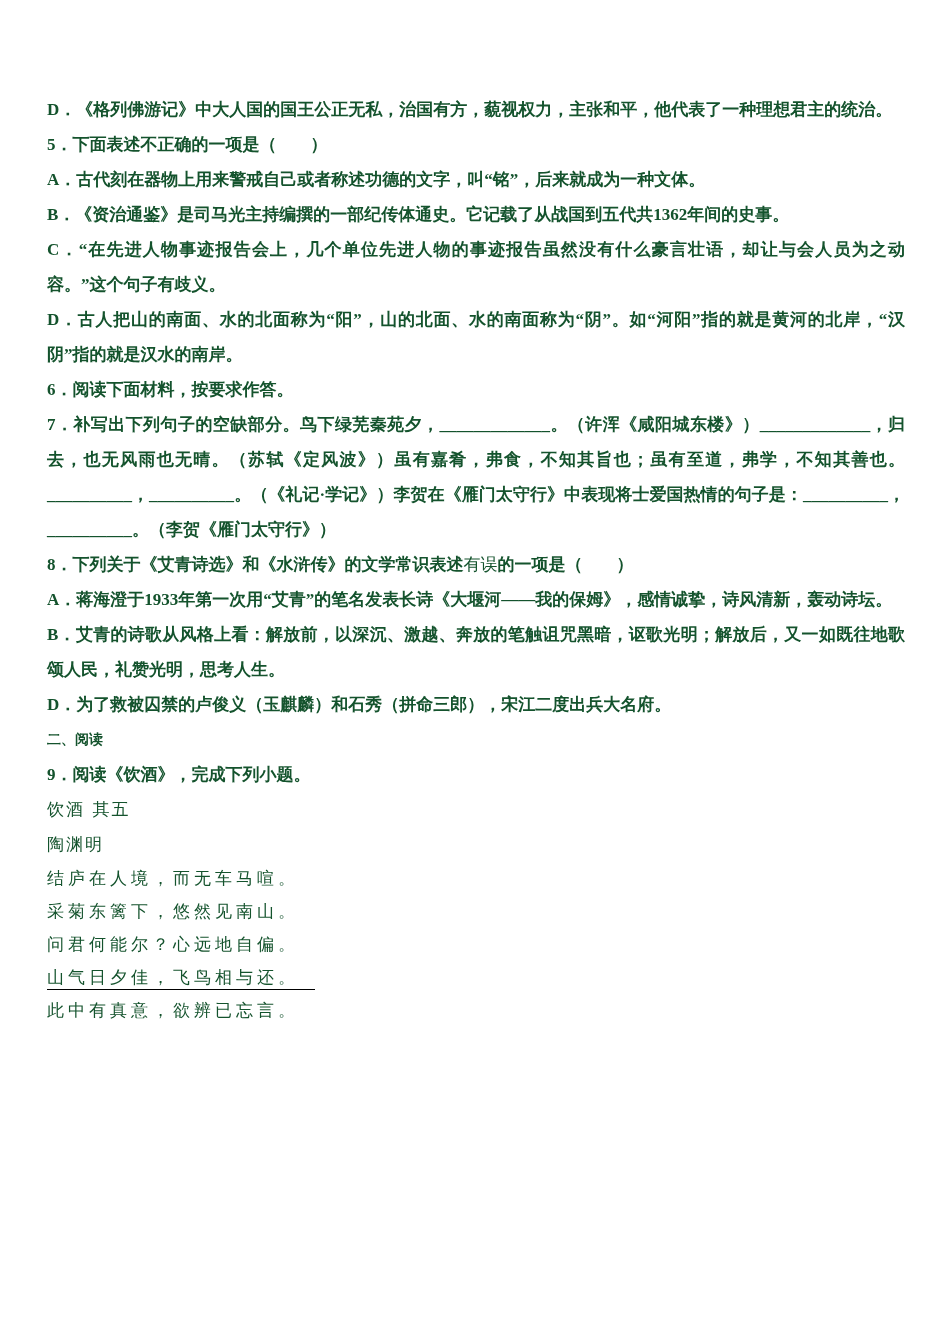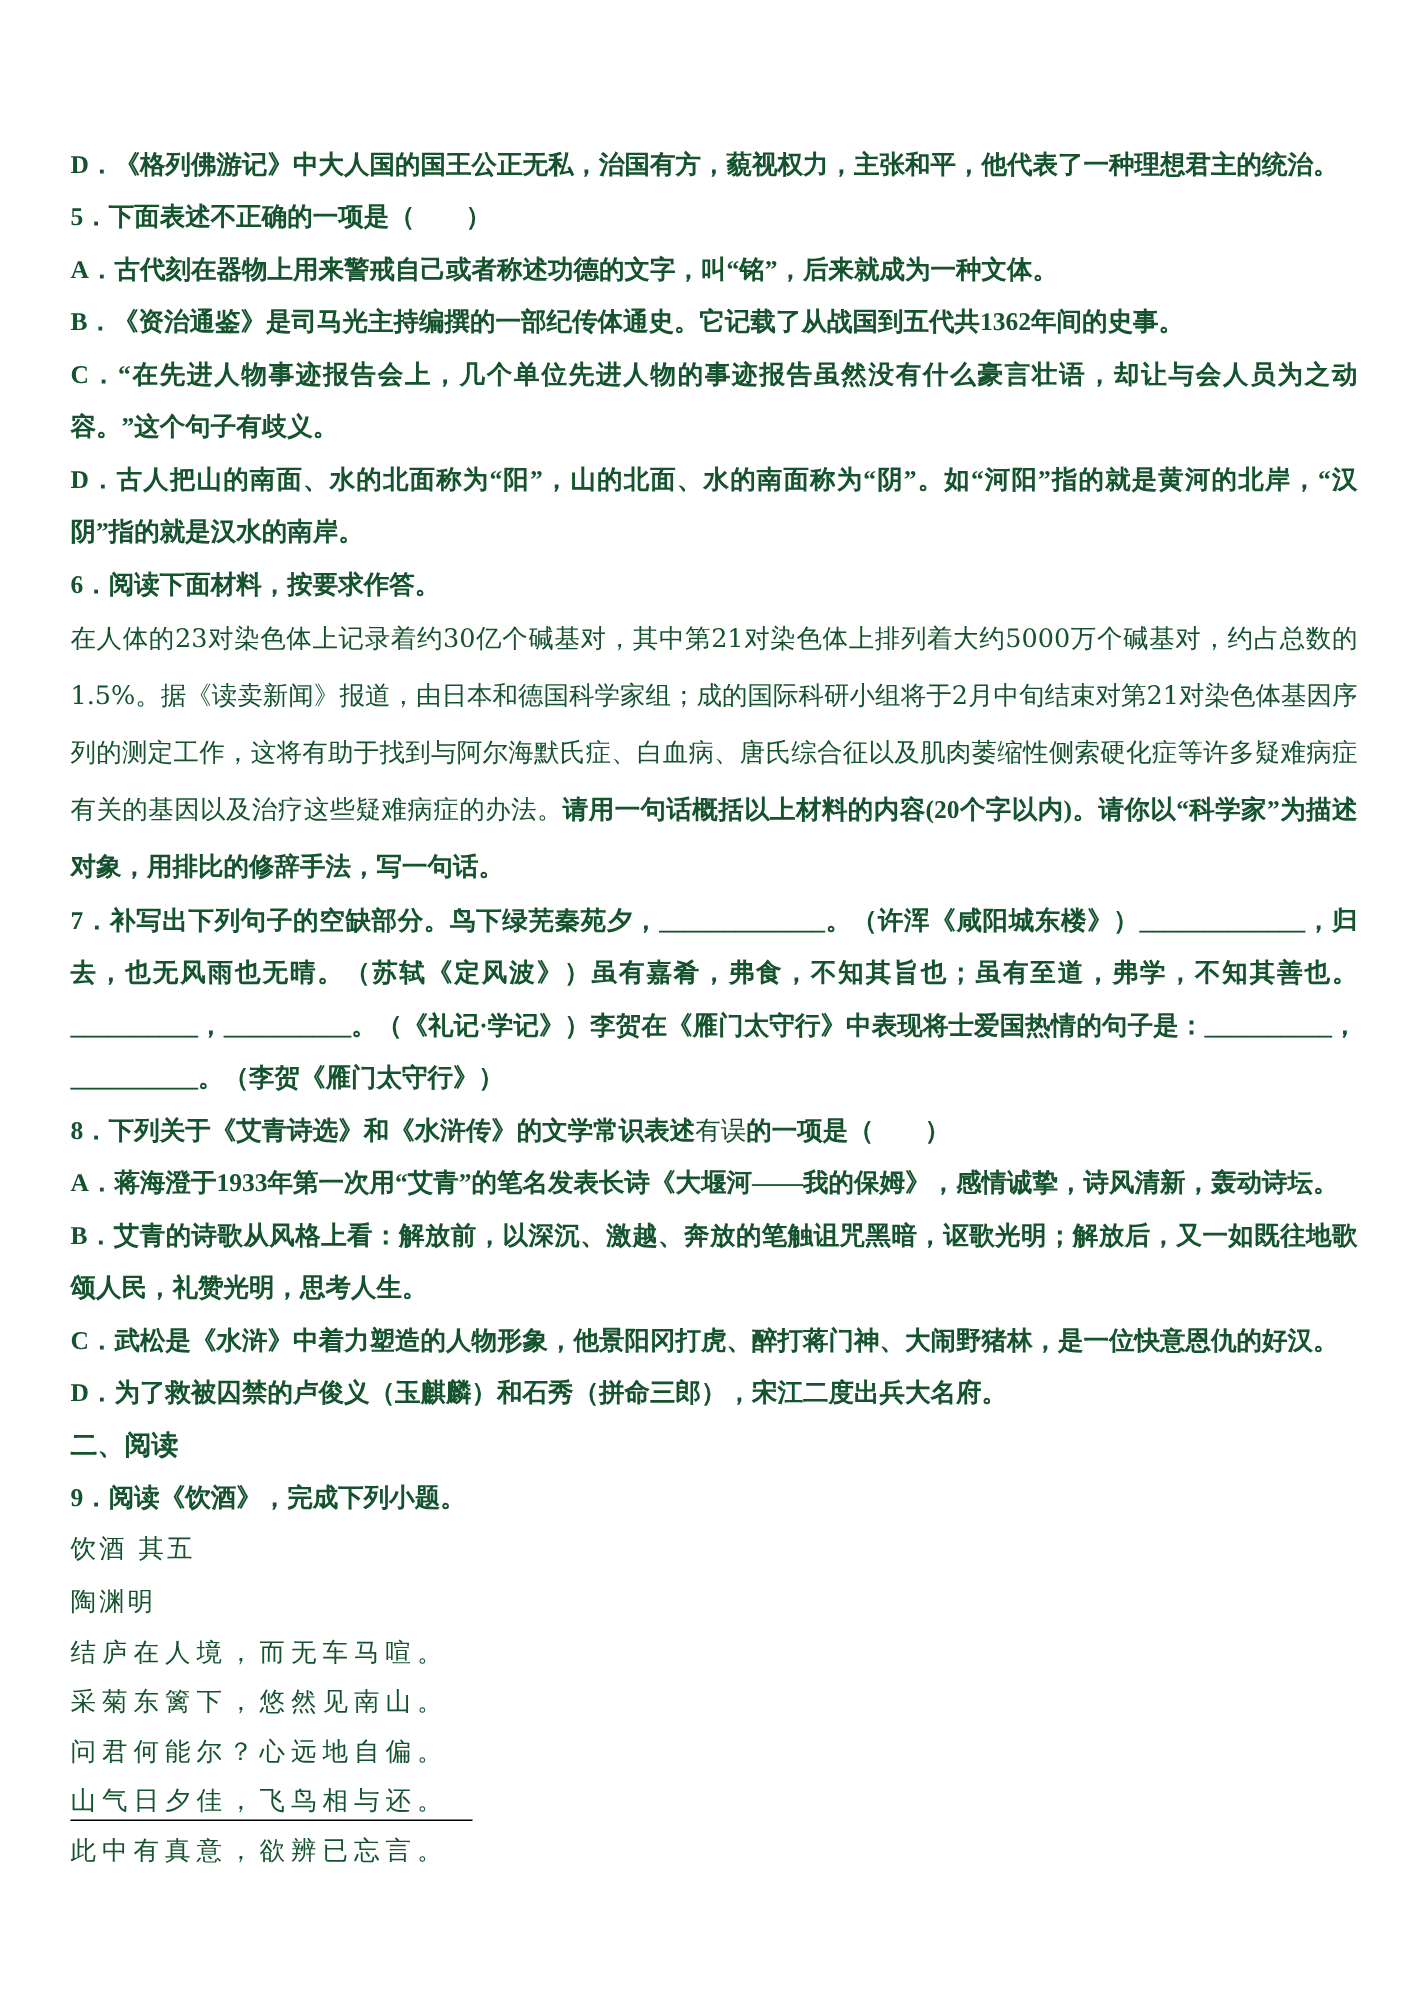--- a/index.html
+++ b/index.html
@@ -31,21 +31,21 @@
   }
   .material-seg {
     font-weight: normal;
     font-family: "DejaVu Serif", serif;
   }
   .emph-light {
     font-weight: normal;
   }
   p.section-header {
     font-family: "Liberation Sans", "DejaVu Sans", sans-serif;
-    font-size: 18px;
+    font-size: 14px;
     font-weight: bold;
     line-height: 35px;
   }
   p.kaiti {
     font-weight: normal;
     font-family: "DejaVu Serif", serif;
     letter-spacing: 2px;
     line-height: 35px;
   }
   p.poem-line {
@@ -69,28 +69,26 @@
 
   <p>D．《格列佛游记》中大人国的国王公正无私，治国有方，藐视权力，主张和平，他代表了一种理想君主的统治。</p>
 
   <p>5．下面表述不正确的一项是（　　）</p>
   <p>A．古代刻在器物上用来警戒自己或者称述功德的文字，叫“铭”，后来就成为一种文体。</p>
   <p>B．《资治通鉴》是司马光主持编撰的一部纪传体通史。它记载了从战国到五代共1362年间的史事。</p>
   <p>C．“在先进人物事迹报告会上，几个单位先进人物的事迹报告虽然没有什么豪言壮语，却让与会人员为之动容。”这个句子有歧义。</p>
   <p>D．古人把山的南面、水的北面称为“阳”，山的北面、水的南面称为“阴”。如“河阳”指的就是黄河的北岸，“汉阴”指的就是汉水的南岸。</p>
 
   <p>6．阅读下面材料，按要求作答。</p>
-  <p class="material-para"><span class="material-seg">在人体的23对染色体上记录着约30亿个碱基对，其中第21对染色体上排列着大约5000万个碱基对，约占总数的1.5%。据《读卖新闻》报道，由日本和德国科学家组；成的国际科研小组将于2月中旬结束对第21对染色体基因序列的测定工作，这将有助于找到与阿尔海默氏症、白血病、唐氏综合征以及肌肉萎缩性侧索硬化症等许多疑难病症有关的基因以及治疗这些疑难病症的办法。</span><span>请用一句话概括以上材料的内容(20个字以内)。请你以“科学家”为描述对象，用排比的修辞手法，写一句话。</span></p>
 
   <p>7．补写出下列句子的空缺部分。鸟下绿芜秦苑夕，_____________。（许浑《咸阳城东楼》）_____________，归去，也无风雨也无晴。（苏轼《定风波》）虽有嘉肴，弗食，不知其旨也；虽有至道，弗学，不知其善也。__________，__________。（《礼记·学记》）李贺在《雁门太守行》中表现将士爱国热情的句子是：__________，__________。（李贺《雁门太守行》）</p>
 
   <p><span>8．下列关于《艾青诗选》和《水浒传》的文学常识表述</span><span class="emph-light">有误</span><span>的一项是（　　）</span></p>
   <p>A．蒋海澄于1933年第一次用“艾青”的笔名发表长诗《大堰河——我的保姆》，感情诚挚，诗风清新，轰动诗坛。</p>
   <p>B．艾青的诗歌从风格上看：解放前，以深沉、激越、奔放的笔触诅咒黑暗，讴歌光明；解放后，又一如既往地歌颂人民，礼赞光明，思考人生。</p>
-  <p>C．武松是《水浒》中着力塑造的人物形象，他景阳冈打虎、醉打蒋门神、大闹野猪林，是一位快意恩仇的好汉。</p>
   <p>D．为了救被囚禁的卢俊义（玉麒麟）和石秀（拼命三郎），宋江二度出兵大名府。</p>
 
   <p class="section-header">二、阅读</p>
 
   <p>9．阅读《饮酒》，完成下列小题。</p>
   <p class="kaiti">饮酒 其五</p>
   <p class="kaiti">陶渊明</p>
 
   <p class="poem-line">结庐在人境，而无车马喧。</p>
   <p class="poem-line">采菊东篱下，悠然见南山。</p>

